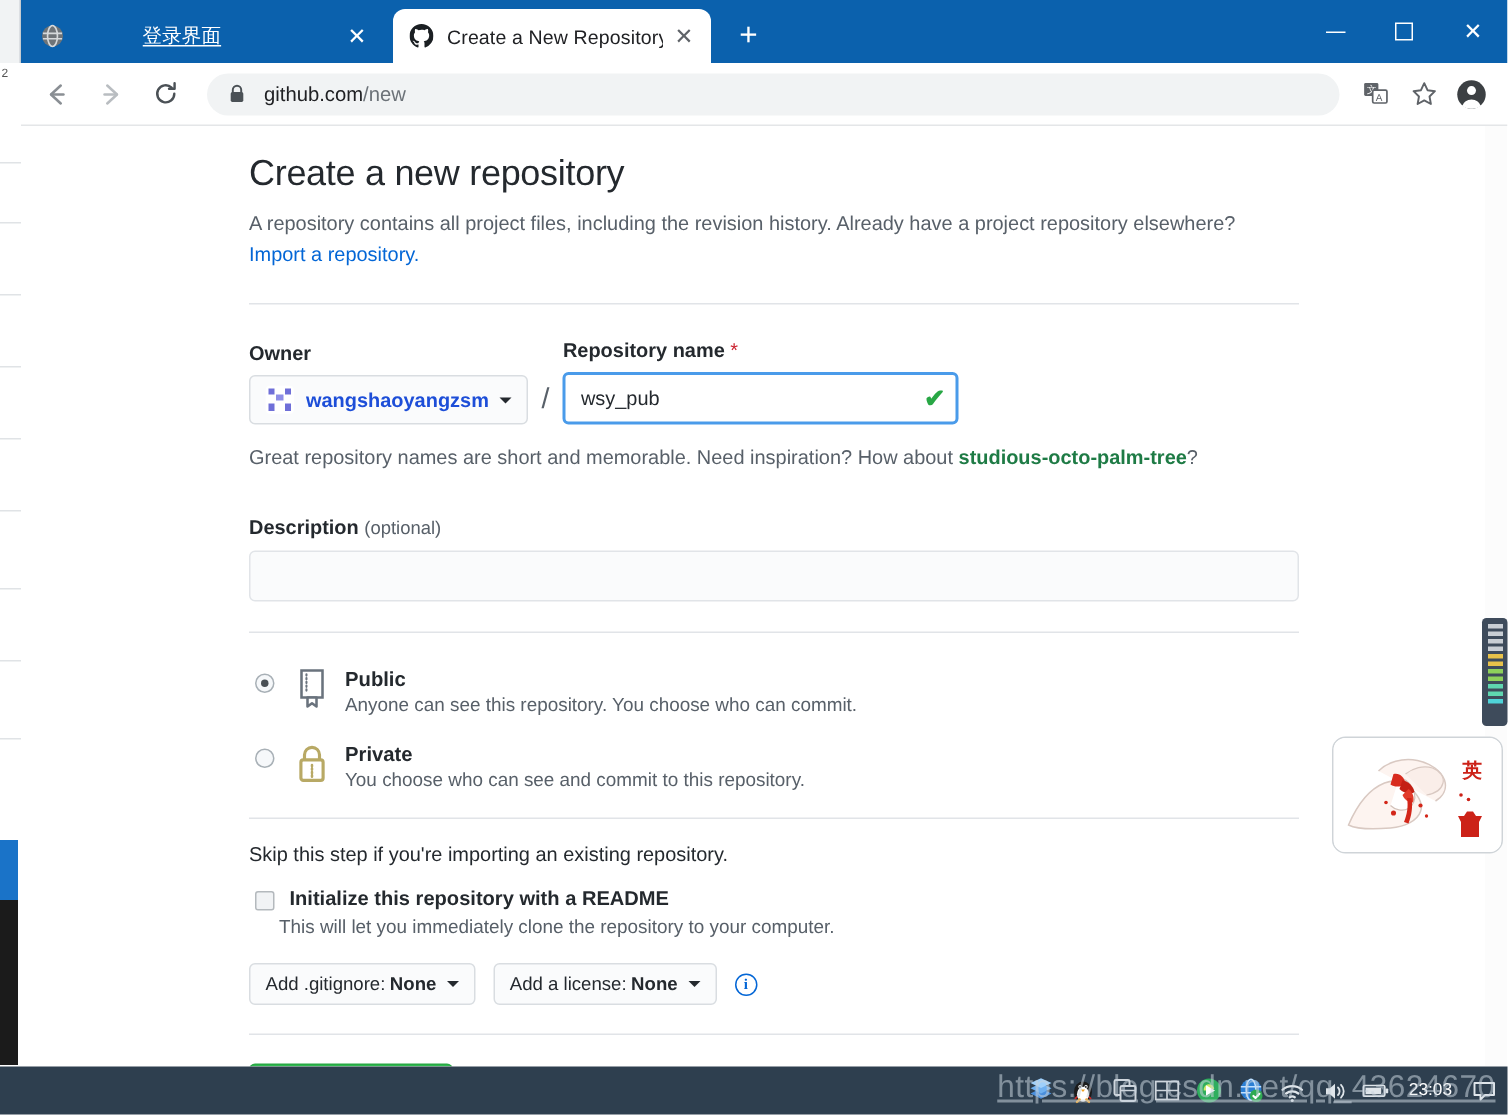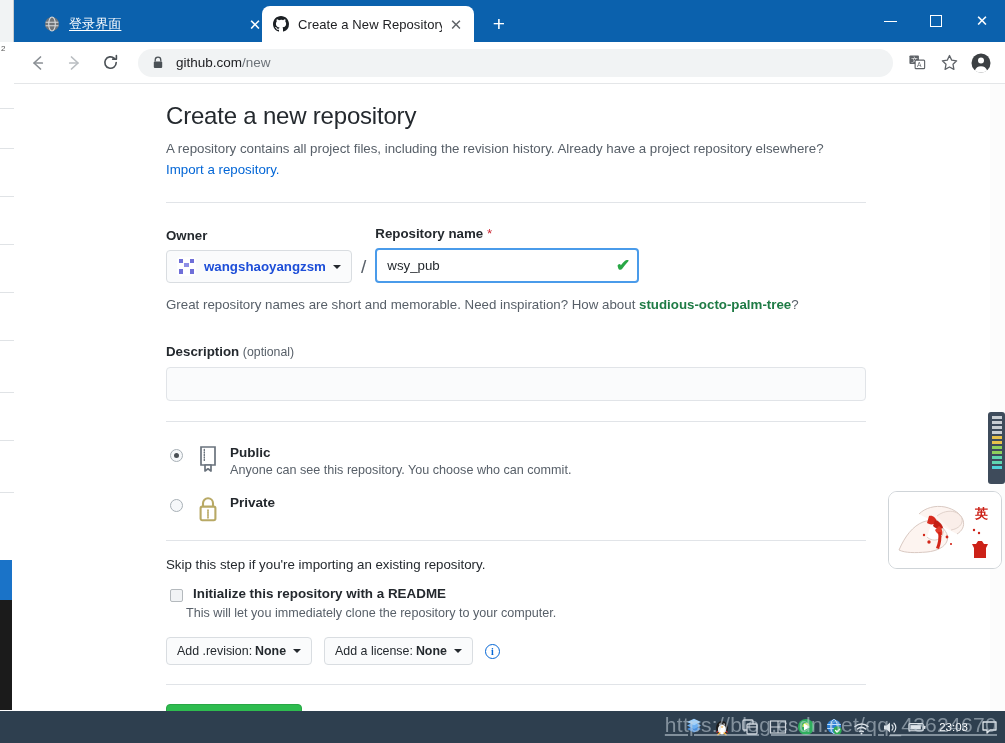--- a/index.html
+++ b/index.html
@@ -30,21 +30,21 @@
   
   .tabstrip {
     position: relative; height: 42px; background: #0b61ad;
   }
   .tab {
     position: absolute; top: 6px; height: 36px;
     display: flex; align-items: center; padding: 0 10px;
     border-radius: 8px 8px 0 0;
     font-size: 13px; cursor: default;
   }
-  .tab.inactive { left: 19px; width: 240px; color: #ffffff; }
+  .tab.inactive { left: 2px; width: 240px; color: #ffffff; gap: 43px; }
   .tab.active {
     left: 248px; width: 212px; background: #ffffff; color: #202124;
   }
   .tab .favicon { width: 17px; height: 17px; flex: 0 0 17px; margin-right: 9px; display:flex; align-items:center; justify-content:center; }
   .tab .title {
     flex: 1; white-space: nowrap; overflow: hidden; text-overflow: clip;
     font-size: 13px; letter-spacing: .1px;
   }
   .tab.inactive .title { text-decoration: underline; text-underline-offset: 2px; }
   .tab .tabclose {
@@ -406,37 +406,38 @@
           <span class="radio"></span>
           <span class="vis-icon">
             <svg width="22" height="26" viewBox="0 0 22 26">
               <path d="M6 11V7.2a5 5 0 0 1 10 0V11" fill="none" stroke="#b8a965" stroke-width="2.1"></path>
               <rect x="3.6" y="10.6" width="14.8" height="13.6" rx="1.6" fill="none" stroke="#b8a965" stroke-width="2.1"></rect>
               <path d="M11 14v.9M11 16.3v.9M11 18.6v.9M11 20.9v.9" stroke="#b8a965" stroke-width="1.7" stroke-linecap="round"></path>
             </svg>
           </span>
           <div>
             <div class="vis-title">Private</div>
+            <div class="vis-sub">You choose who can see and commit to this repository.</div>
           </div>
         </div>
       </div>
 
       <div class="hr" style="margin-top:5px"></div>
 
       <div class="skip-text" style="margin-top:16px">Skip this step if you're importing an existing repository.</div>
 
       <div class="chk-row">
         <span class="chkbox"></span>
         <span class="chk-title">Initialize this repository with a README</span>
       </div>
       <div class="chk-sub">This will let you immediately clone the repository to your computer.</div>
 
       <div class="dd-row">
         <div class="ddbtn">
-          <span>Add .revision: </span>
+          <span>Add .gitignore: </span>
             <b>None</b>
           <span class="caret2"></span>
         </div>
         <div class="ddbtn">
           <span>Add a license: </span>
             <b>None</b>
           <span class="caret2"></span>
         </div>
         <div class="info-i">i</div>
       </div>

